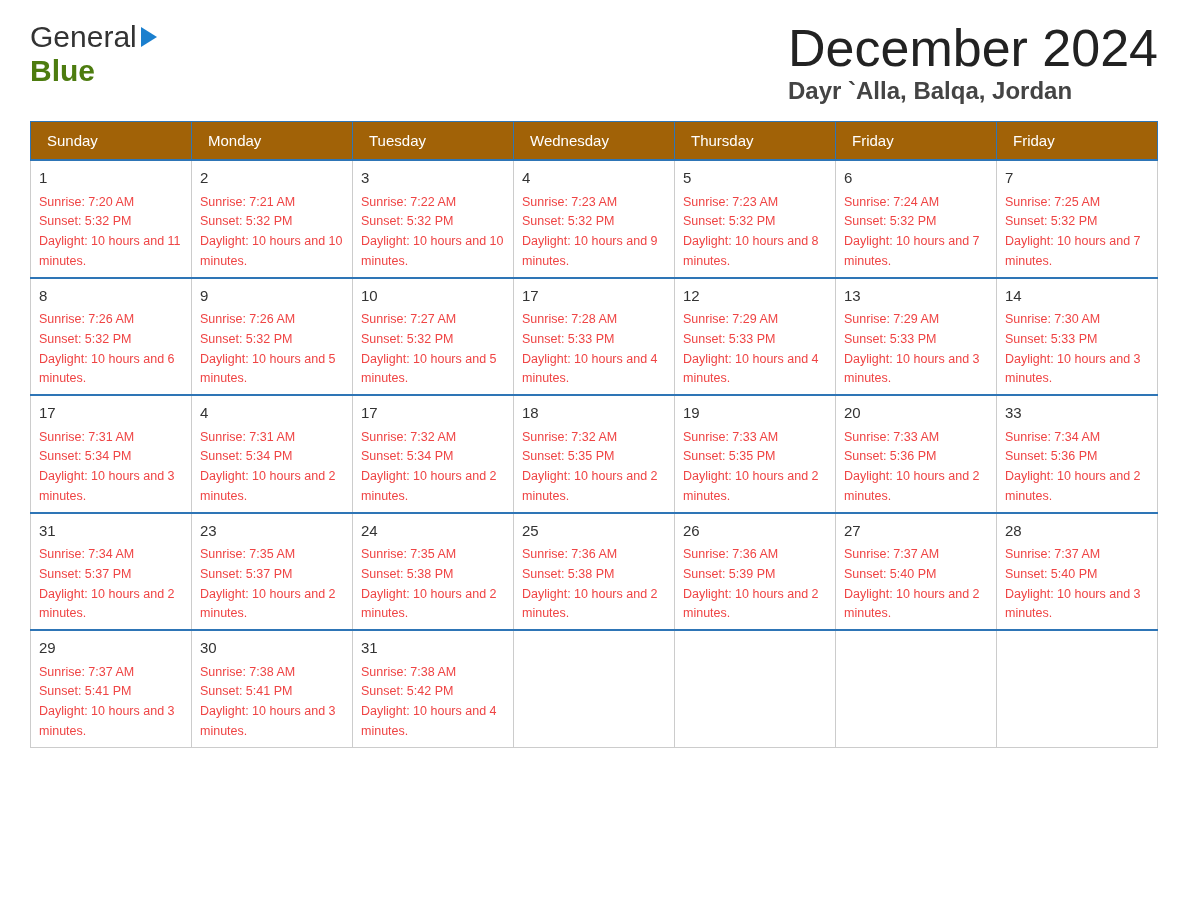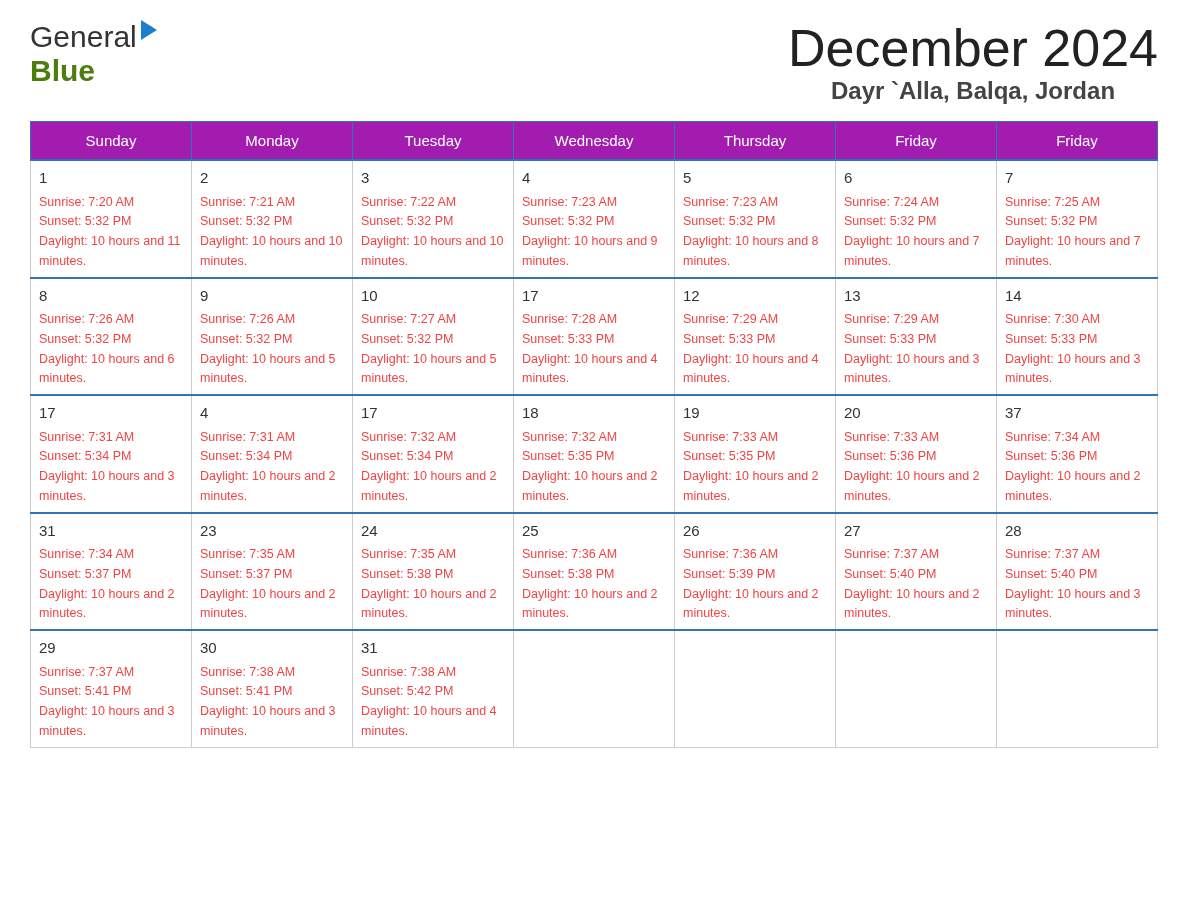--- a/index.html
+++ b/index.html
@@ -15,43 +15,43 @@
       justify-content: space-between;
       align-items: flex-start;
       margin-bottom: 16px;
     }
     .logo {
       display: flex;
       flex-direction: column;
       align-items: flex-start;
     }
     .title-block {
-      text-align: center;
+      text-align: left;
     }
     .month-title {
       font-size: 52px;
       font-weight: normal;
       color: #222;
       line-height: 1.1;
     }
     .location-title {
       font-size: 24px;
       color: #444;
       font-weight: bold;
     }
     table {
       width: 100%;
       border-collapse: collapse;
       font-size: 13px;
     }
     thead tr th {
-      background-color: #a21caf;
+      background-color: #a16207;
       color: #fff;
-      padding: 10px 24px;
-      text-align: center;
+      padding: 10px 16px;
+      text-align: left;
       font-size: 15px;
       font-weight: normal;
       border: 1px solid #2e75b6;
     }
     tbody tr td {
       vertical-align: top;
       padding: 6px 8px;
       border: 1px solid #ccc;
       border-top: 2px solid #2e75b6;
       width: 14.28%;
@@ -67,21 +67,21 @@
     }
     .day-info {
       font-size: 12.5px;
       color: #ef4444;
     }
     td.empty {
       border-top: 2px solid #2e75b6;
     }
     .logo-wrapper {
       display: flex;
-      align-items: flex-start;
+      align-items: center;
     }
     .logo-general {
       font-size: 30px;
       color: #333;
       font-weight: normal;
     }
     .logo-blue-word {
       color: #4d7c0f;
       font-size: 30px;
       font-weight: bold;
@@ -137,21 +137,21 @@
         <td><span class="day-num">13</span><span class="day-info">Sunrise: 7:29 AM<br>Sunset: 5:33 PM<br>Daylight: 10 hours and 3 minutes.</span></td>
         <td><span class="day-num">14</span><span class="day-info">Sunrise: 7:30 AM<br>Sunset: 5:33 PM<br>Daylight: 10 hours and 3 minutes.</span></td>
       </tr>
       <tr>
         <td><span class="day-num">17</span><span class="day-info">Sunrise: 7:31 AM<br>Sunset: 5:34 PM<br>Daylight: 10 hours and 3 minutes.</span></td>
         <td><span class="day-num">4</span><span class="day-info">Sunrise: 7:31 AM<br>Sunset: 5:34 PM<br>Daylight: 10 hours and 2 minutes.</span></td>
         <td><span class="day-num">17</span><span class="day-info">Sunrise: 7:32 AM<br>Sunset: 5:34 PM<br>Daylight: 10 hours and 2 minutes.</span></td>
         <td><span class="day-num">18</span><span class="day-info">Sunrise: 7:32 AM<br>Sunset: 5:35 PM<br>Daylight: 10 hours and 2 minutes.</span></td>
         <td><span class="day-num">19</span><span class="day-info">Sunrise: 7:33 AM<br>Sunset: 5:35 PM<br>Daylight: 10 hours and 2 minutes.</span></td>
         <td><span class="day-num">20</span><span class="day-info">Sunrise: 7:33 AM<br>Sunset: 5:36 PM<br>Daylight: 10 hours and 2 minutes.</span></td>
-        <td><span class="day-num">37</span><span class="day-info">Sunrise: 7:34 AM<br>Sunset: 5:36 PM<br>Daylight: 10 hours and 2 minutes.</span></td>
+        <td><span class="day-num">33</span><span class="day-info">Sunrise: 7:34 AM<br>Sunset: 5:36 PM<br>Daylight: 10 hours and 2 minutes.</span></td>
       </tr>
       <tr>
         <td><span class="day-num">31</span><span class="day-info">Sunrise: 7:34 AM<br>Sunset: 5:37 PM<br>Daylight: 10 hours and 2 minutes.</span></td>
         <td><span class="day-num">23</span><span class="day-info">Sunrise: 7:35 AM<br>Sunset: 5:37 PM<br>Daylight: 10 hours and 2 minutes.</span></td>
         <td><span class="day-num">24</span><span class="day-info">Sunrise: 7:35 AM<br>Sunset: 5:38 PM<br>Daylight: 10 hours and 2 minutes.</span></td>
         <td><span class="day-num">25</span><span class="day-info">Sunrise: 7:36 AM<br>Sunset: 5:38 PM<br>Daylight: 10 hours and 2 minutes.</span></td>
         <td><span class="day-num">26</span><span class="day-info">Sunrise: 7:36 AM<br>Sunset: 5:39 PM<br>Daylight: 10 hours and 2 minutes.</span></td>
         <td><span class="day-num">27</span><span class="day-info">Sunrise: 7:37 AM<br>Sunset: 5:40 PM<br>Daylight: 10 hours and 2 minutes.</span></td>
         <td><span class="day-num">28</span><span class="day-info">Sunrise: 7:37 AM<br>Sunset: 5:40 PM<br>Daylight: 10 hours and 3 minutes.</span></td>
       </tr>

